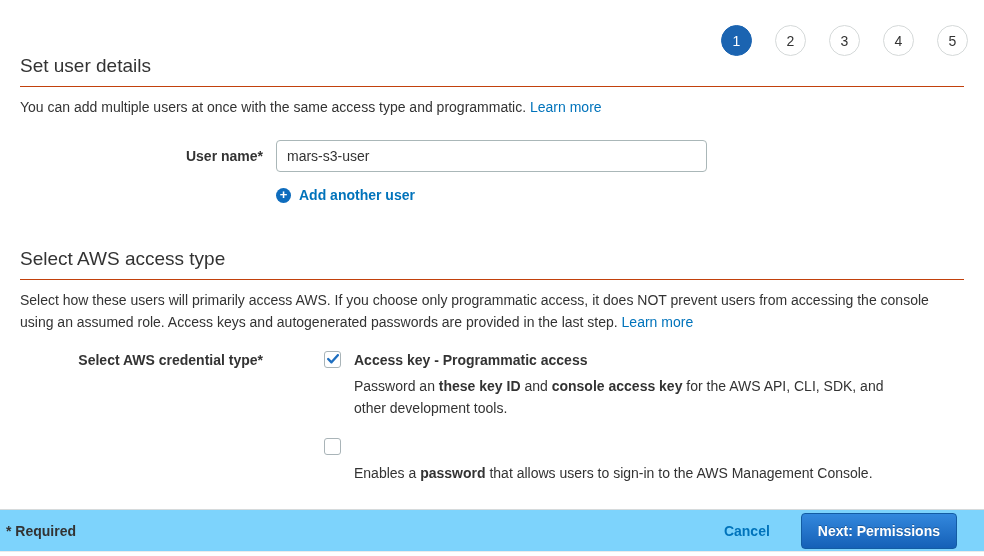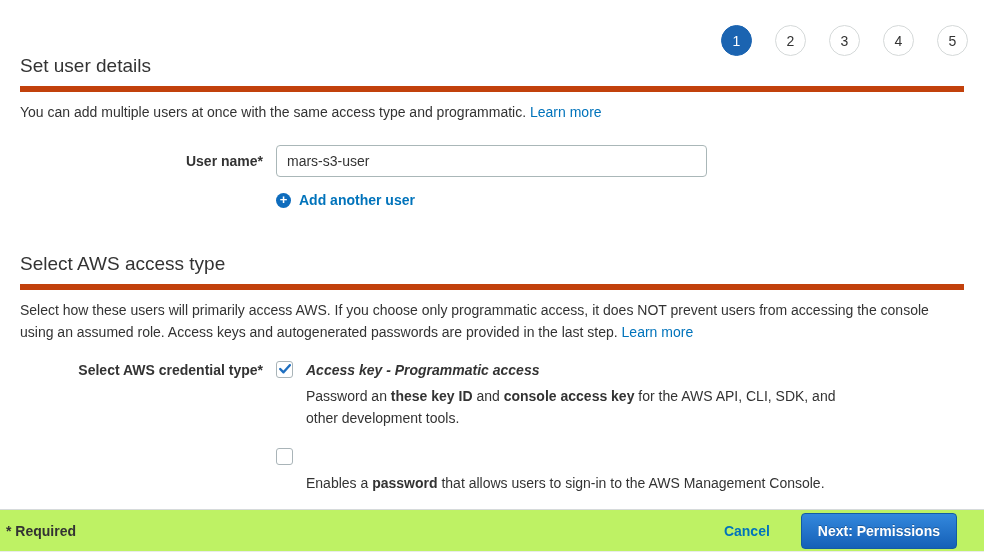--- a/index.html
+++ b/index.html
@@ -41,21 +41,21 @@
     border-color: #1b64b1;
     color: #fff;
   }
   .content { padding: 0 20px; }
   h2 {
     margin: 37px 0 0 0;
     font-size: 19px;
     font-weight: 400;
     color: #333;
     padding-bottom: 9px;
-    border-bottom: 6px solid #c2410c;
+    border-bottom: 1px solid #c2410c;
   }
   h2.second { margin-top: 45px; }
   .intro {
     margin: 10px 0 0 0;
     line-height: 1.55;
   }
   a.link { color: #0073bb; text-decoration: none; cursor: pointer; }
   .form-row { display: flex; margin-top: 21px; }
   .flabel {
     flex: none;
@@ -90,23 +90,23 @@
     width: 15px; height: 15px;
     border-radius: 50%;
     background: #0e6cbd;
     color: #fff;
     font-size: 13px;
     font-weight: 700;
     line-height: 14px;
     text-align: center;
     display: inline-block;
   }
-  .cred-row { margin-top: 17px; }
+  .cred-row { margin-top: 17px; gap: 48px; }
   .cred-row .flabel { padding-top: 1px; }
-  .opt-head { display: flex; align-items: flex-start; gap: 13px; font-style: italic; }
+  .opt-head { display: flex; align-items: flex-start; gap: 13px; }
   .checkbox {
     flex: none;
     width: 17px; height: 17px;
     border: 1px solid #a9b4b8;
     border-radius: 3px;
     background: #fff;
     display: flex; align-items: center; justify-content: center;
     cursor: pointer;
     margin-top: 0px;
   }
@@ -116,21 +116,21 @@
   .opt-desc {
     margin: 7px 0 0 30px;
     max-width: 548px;
     line-height: 1.6;
   }
   .option + .option { margin-top: 19px; }
   .footer {
     position: absolute;
     left: 0; right: 0; bottom: 4px;
     height: 43px;
-    background: #bef264;
+    background: #7dd3fc;
     border-top: 1px solid #d6dadb;
     border-bottom: 1px solid #e9ebec;
     display: flex;
     align-items: center;
     padding: 0 27px 0 6px;
   }
   .required { font-weight: 700; }
   .footer .spacer { flex: 1; }
   .cancel-link {
     color: #0073bb;

